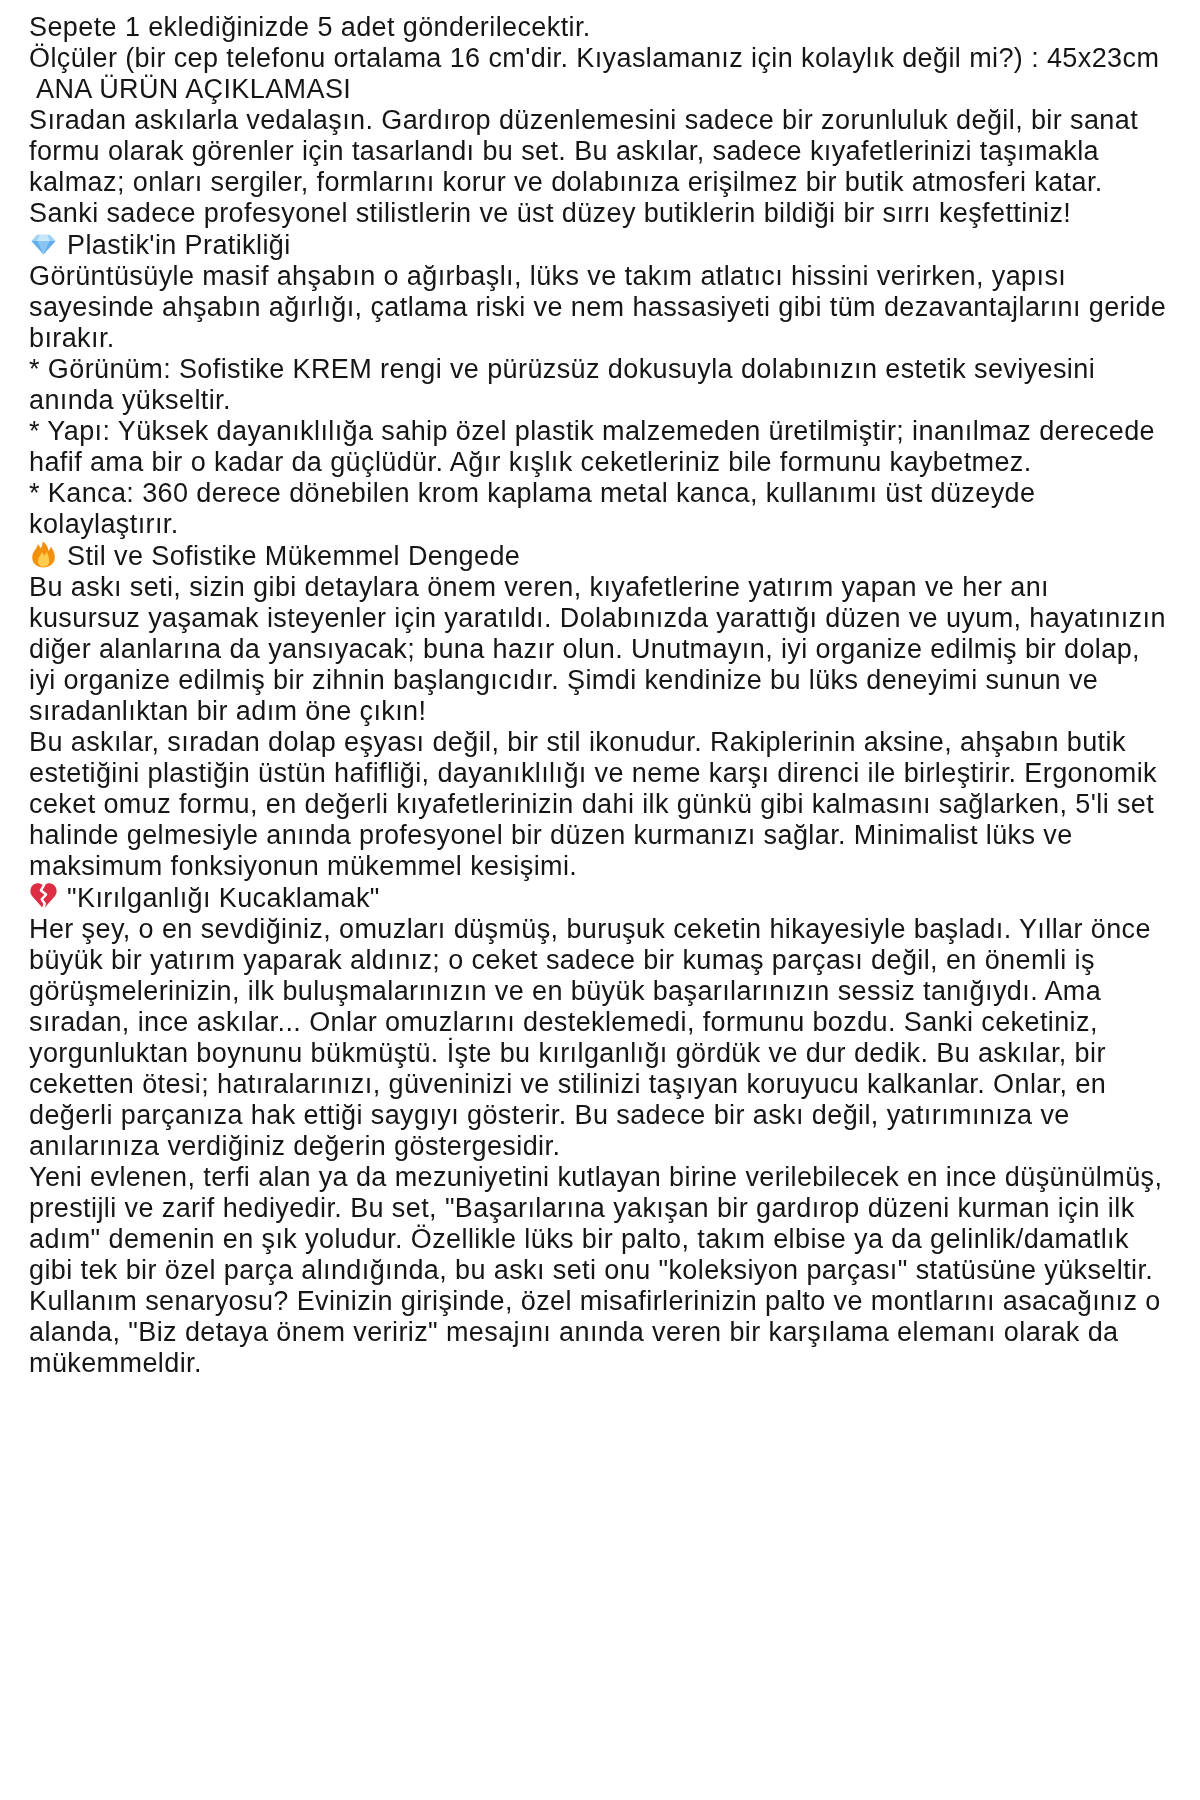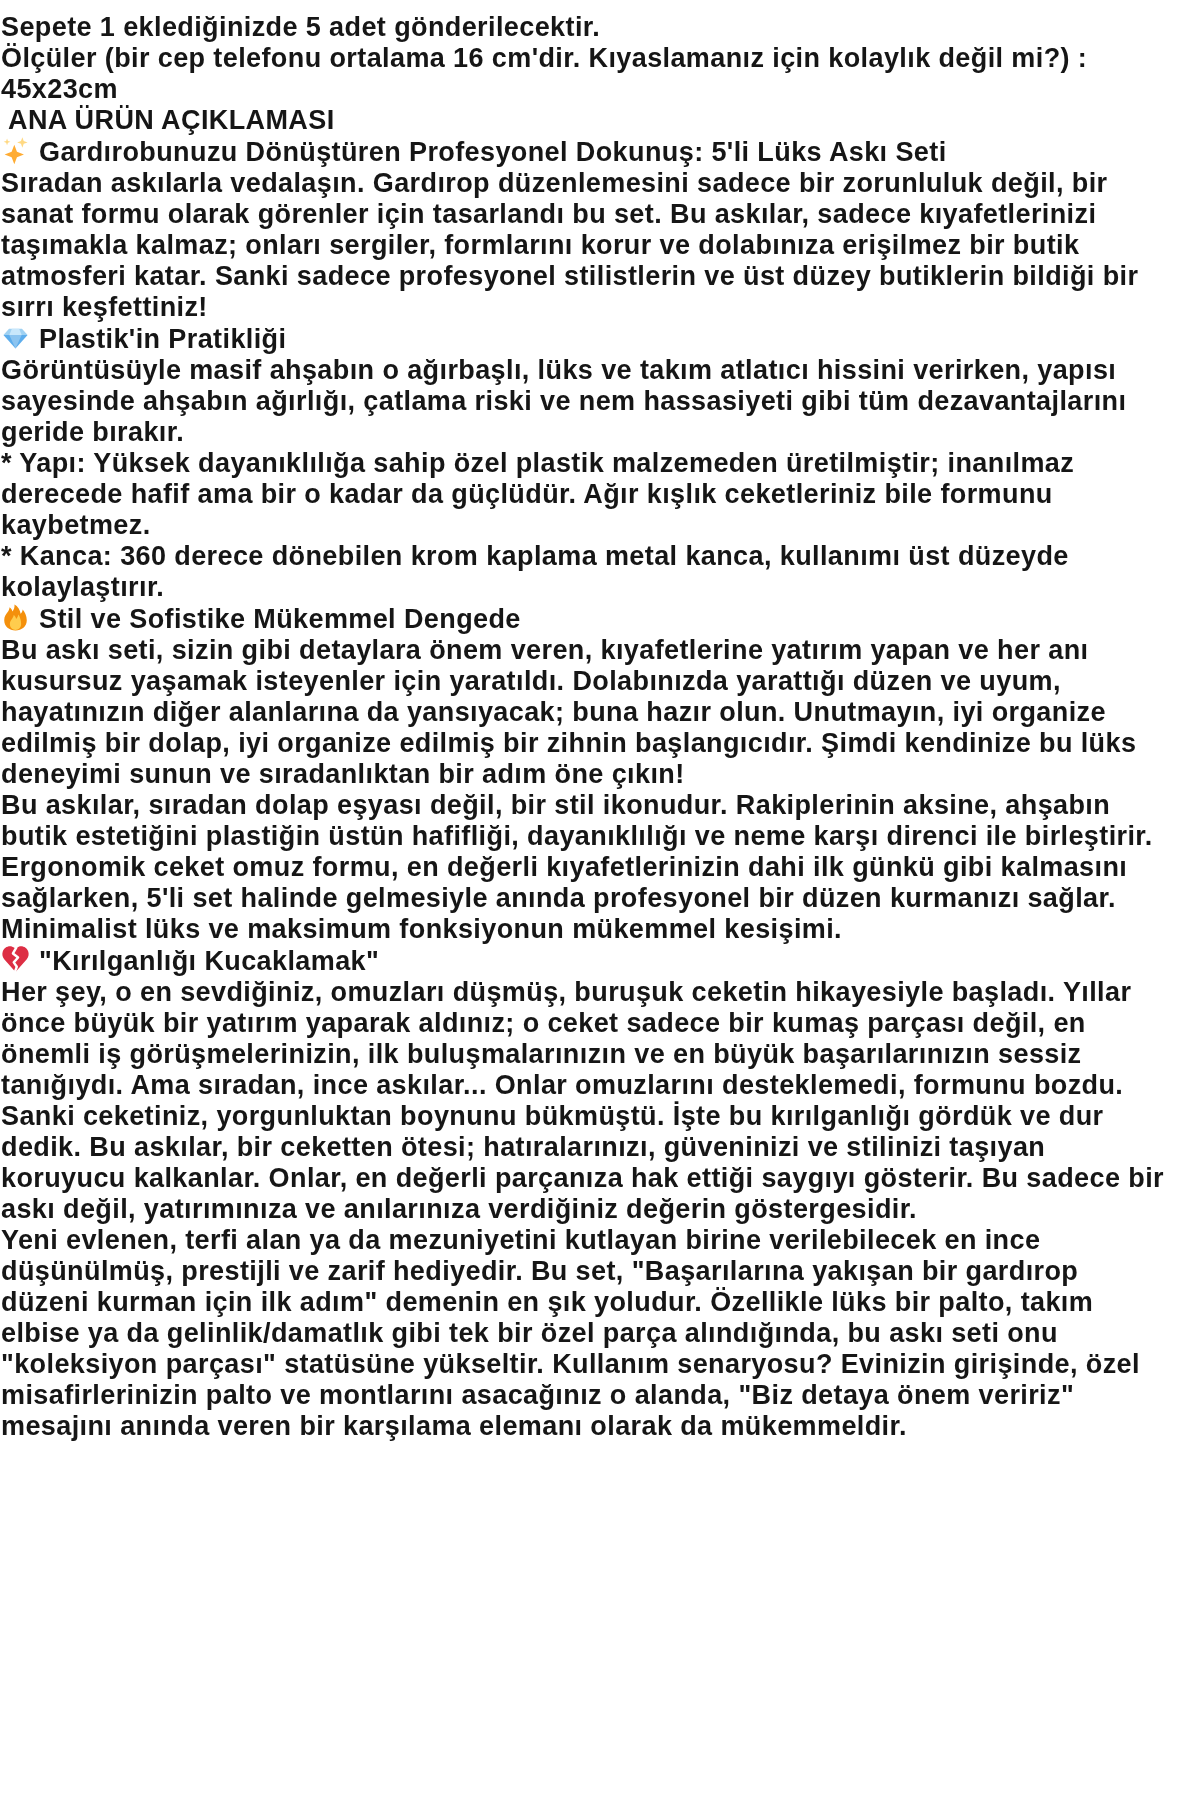--- a/index.html
+++ b/index.html
@@ -8,25 +8,25 @@
     background: #ffffff;
   }
   body {
     width: 1200px;
     height: 1800px;
     font-family: "Liberation Sans", "DejaVu Sans", sans-serif;
     color: #161616;
     overflow: hidden;
   }
   .content {
-    padding: 12px 32px 0 1px;
+    padding: 12px 32px 0 29px;
     font-size: 27px;
     line-height: 31px;
     letter-spacing: 0.4px;
-    font-weight: 700;
+    font-weight: 400;
   }
   .content p {
     margin: 0;
     padding: 0;
   }
   .indent-sm {
     padding-left: 7px !important;
   }
   .icon {
     display: inline-block;
@@ -45,45 +45,37 @@
 <body>
 
 <div class="content">
 
   <p>Sepete 1 eklediğinizde 5 adet gönderilecektir.</p>
 
   <p>Ölçüler (bir cep telefonu ortalama 16 cm'dir. Kıyaslamanız için kolaylık değil mi?) : 45x23cm</p>
 
   <p class="indent-sm">ANA ÜRÜN AÇIKLAMASI</p>
 
-  <p>
-    <span class="icon">
-      <svg viewBox="0 0 36 36" aria-hidden="true">
-        <path fill="#FFAC33" d="M16.5 11 L19.8 19.7 L28.5 23 L19.8 26.3 L16.5 35 L13.2 26.3 L4.5 23 L13.2 19.7 Z"></path>
-        <path fill="#FFD983" d="M26.5 1.5 L28.2 6.3 L33 8 L28.2 9.7 L26.5 14.5 L24.8 9.7 L20 8 L24.8 6.3 Z"></path>
-        <path fill="#FFD983" d="M7.5 3 L8.6 6.1 L11.7 7.2 L8.6 8.3 L7.5 11.4 L6.4 8.3 L3.3 7.2 L6.4 6.1 Z"></path>
-      </svg>
-    </span><span>Gardırobunuzu Dönüştüren Profesyonel Dokunuş: 5'li Lüks Askı Seti</span>
-  </p>
 
   <p>Sıradan askılarla vedalaşın. Gardırop düzenlemesini sadece bir zorunluluk değil, bir sanat formu olarak görenler için tasarlandı bu set. Bu askılar, sadece kıyafetlerinizi taşımakla kalmaz; onları sergiler, formlarını korur ve dolabınıza erişilmez bir butik atmosferi katar. Sanki sadece profesyonel stilistlerin ve üst düzey butiklerin bildiği bir sırrı keşfettiniz!</p>
 
   <p>
     <span class="icon">
       <svg viewBox="0 0 36 36" aria-hidden="true">
         <path fill="#9FD1F2" d="M10 7 h16 l7 8 H3 Z"></path>
         <path fill="#C9E7FB" d="M13.5 7 l-3.2 8 h15.4 L22.5 7 Z"></path>
         <path fill="#5DADEC" d="M3 15 h30 L18 31.5 Z"></path>
         <path fill="#8CC4F0" d="M10.3 15 L18 31.5 L25.7 15 Z"></path>
       </svg>
     </span><span>Plastik'in Pratikliği</span>
   </p>
 
   <p>Görüntüsüyle masif ahşabın o ağırbaşlı, lüks ve takım atlatıcı hissini verirken, yapısı sayesinde ahşabın ağırlığı, çatlama riski ve nem hassasiyeti gibi tüm dezavantajlarını geride bırakır.</p>
 
+  <p>* Görünüm: Sofistike KREM rengi ve pürüzsüz dokusuyla dolabınızın estetik seviyesini anında yükseltir.</p>
 
   <p>* Yapı: Yüksek dayanıklılığa sahip özel plastik malzemeden üretilmiştir; inanılmaz derecede hafif ama bir o kadar da güçlüdür. Ağır kışlık ceketleriniz bile formunu kaybetmez.</p>
 
 
   <p>* Kanca: 360 derece dönebilen krom kaplama metal kanca, kullanımı üst düzeyde kolaylaştırır.</p>
 
   <p>
     <span class="icon">
       <svg viewBox="0 0 36 36" aria-hidden="true">
         <path fill="#F4900C" d="M32 21.5C32 29.5 25.8 34 18 34S4 29.5 4 21.5c0-5 2.4-7.4 4.1-9.9 1.3-1.9 2.4-4.2 2.6-6.4 1.9 1.5 3.2 3.4 3.7 5.4C16 8.2 17.2 5 16.7 2c4 2 7.2 7 7.5 11.3 1.5-1 2.6-3 2.7-5.3C29.3 10.7 32 15.7 32 21.5z"></path>

